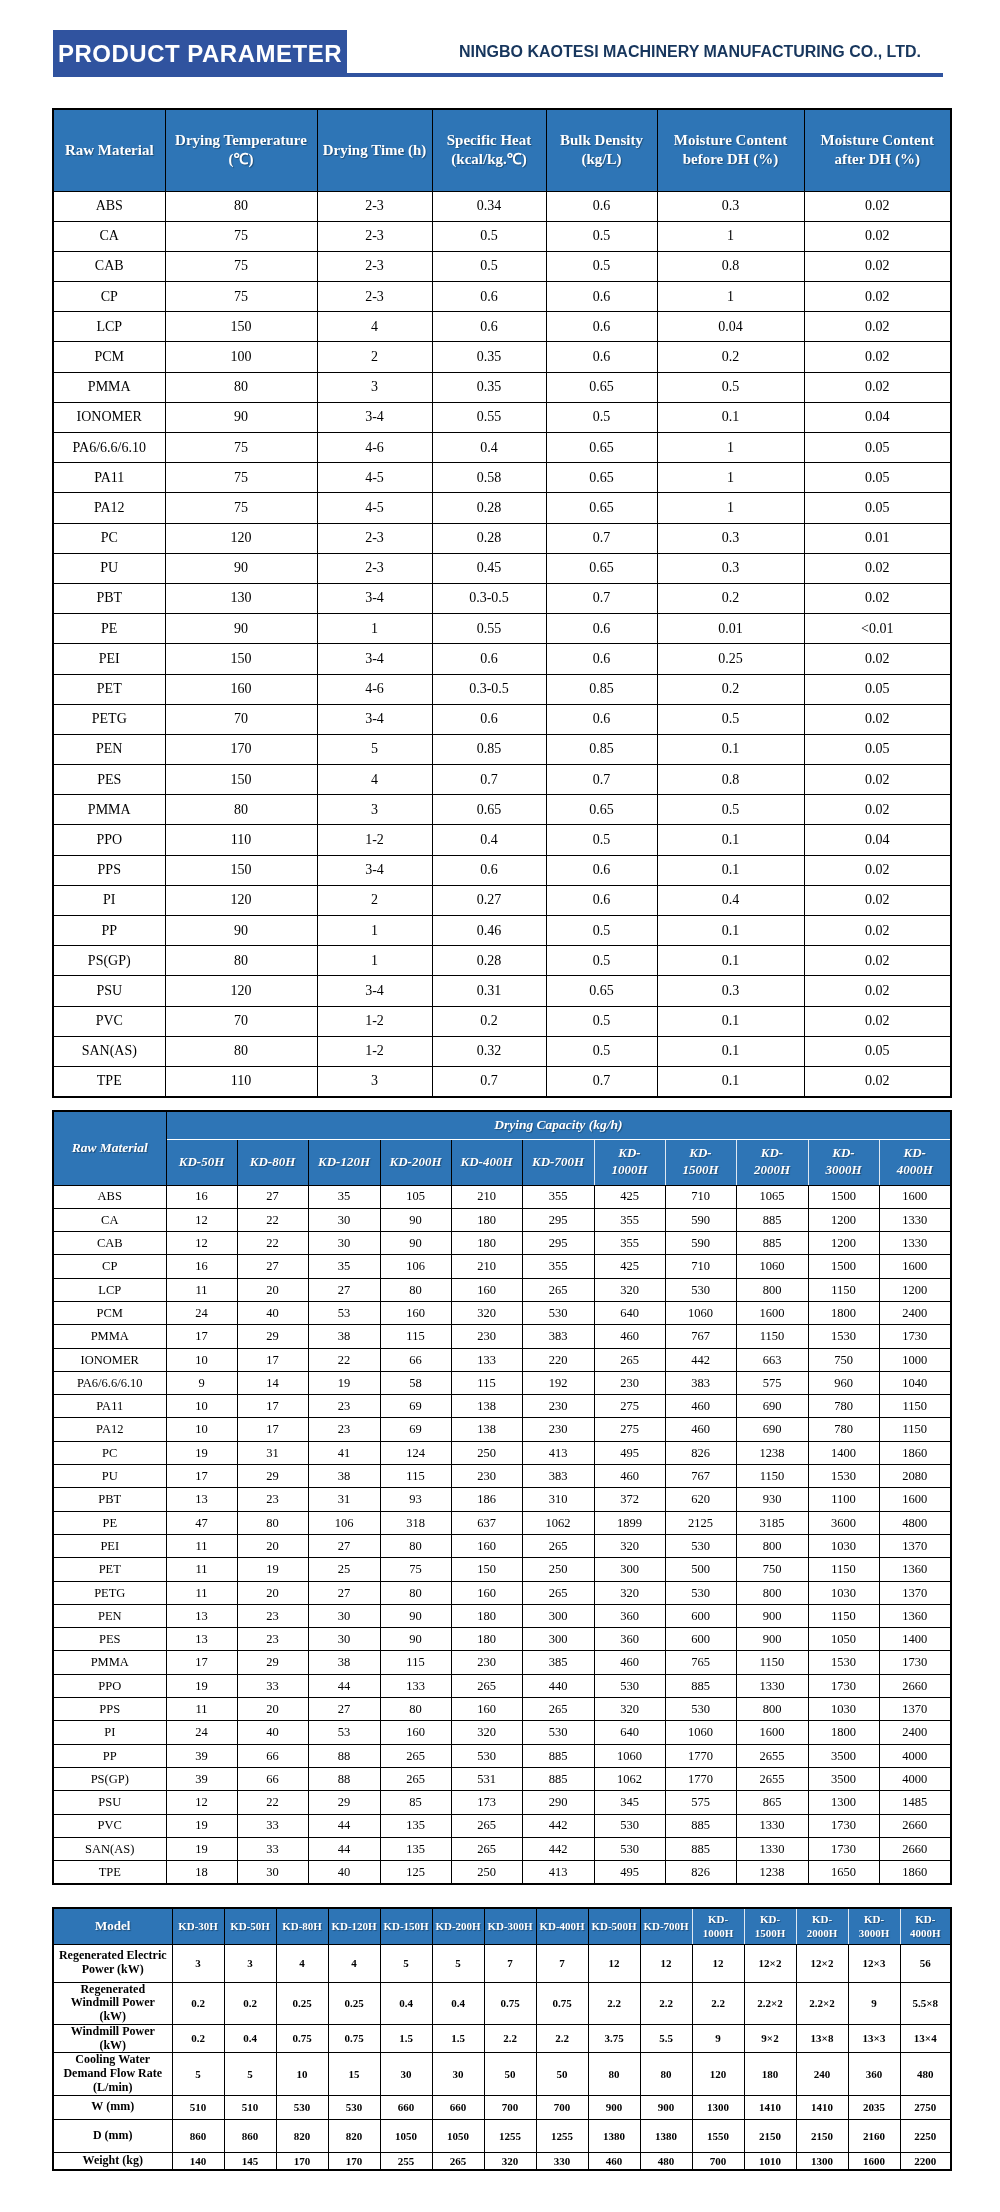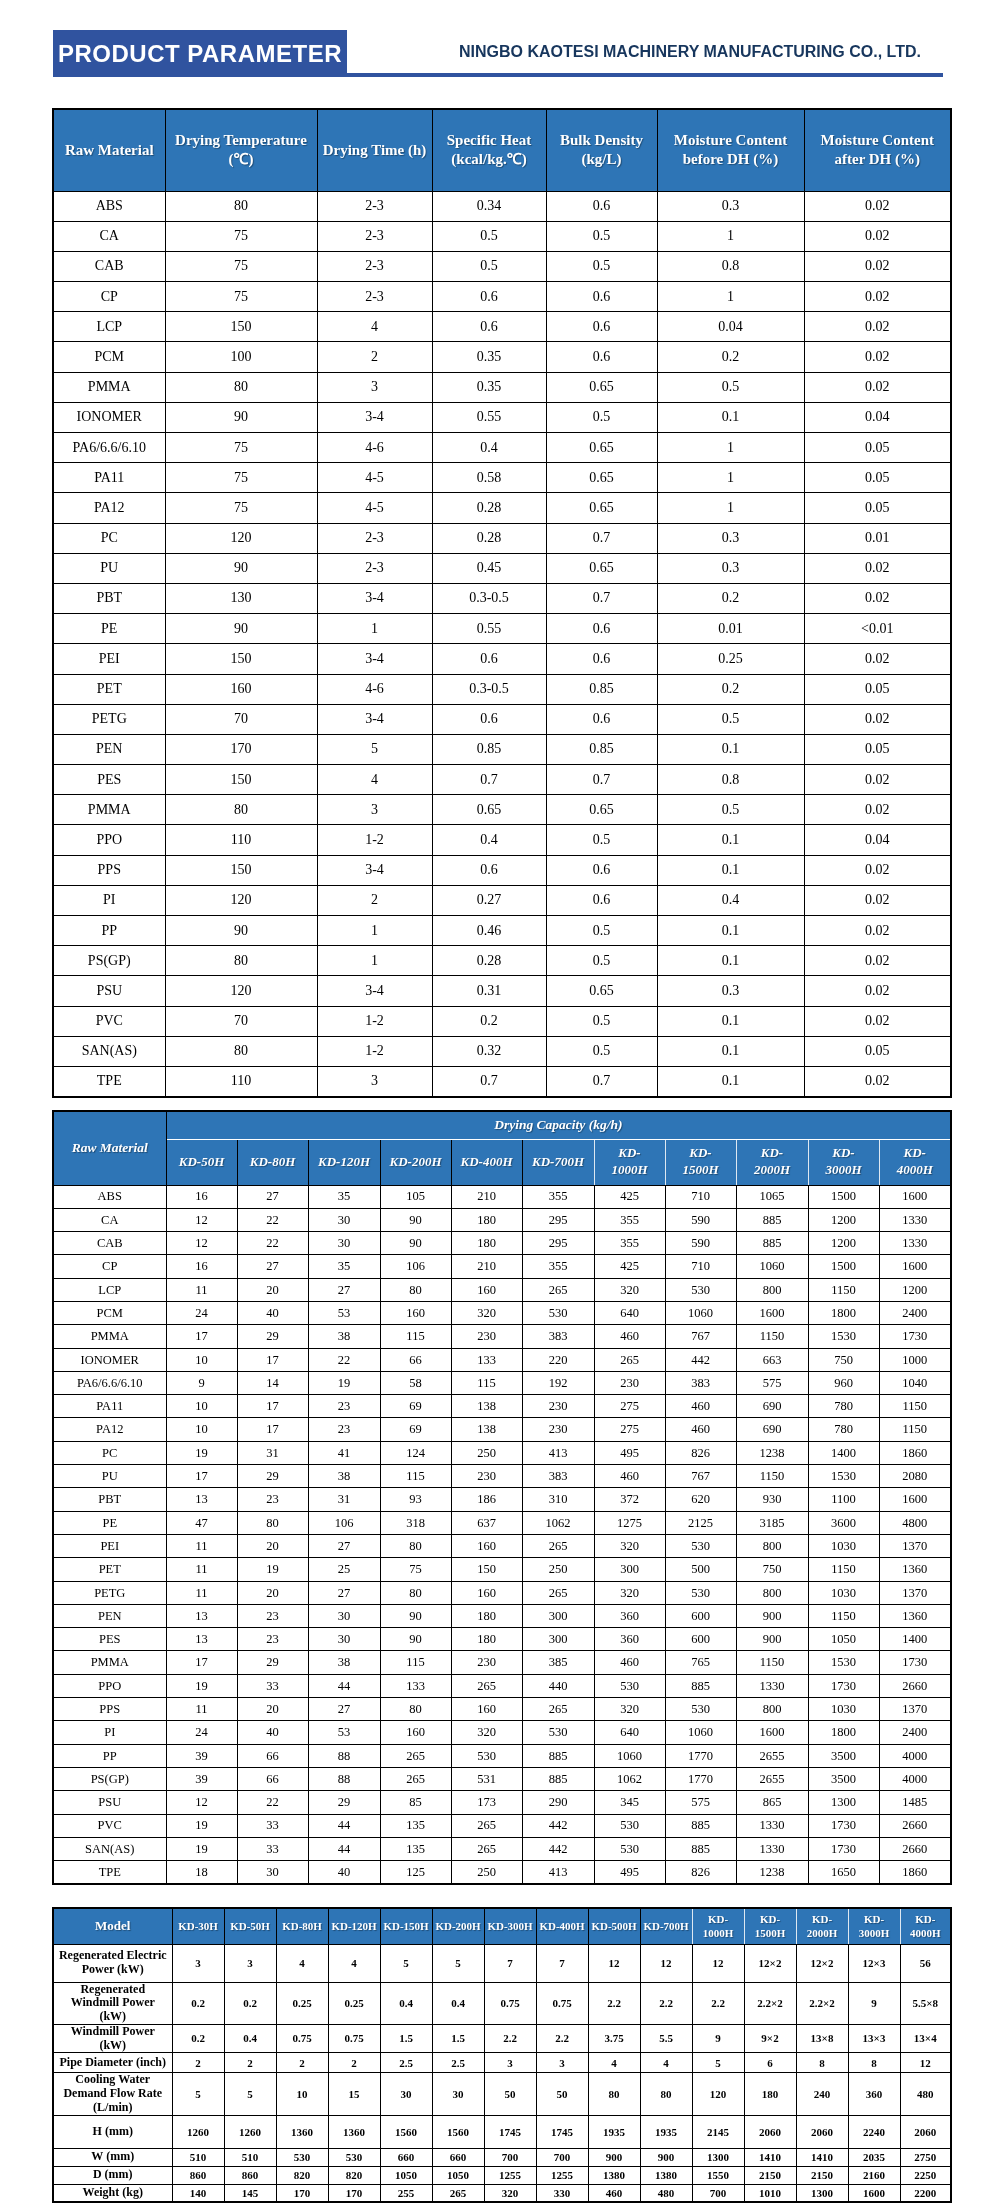--- a/index.html
+++ b/index.html
@@ -606,21 +606,21 @@
           <td>1600</td>
         </tr>
         <tr>
           <td class="rowhead">PE</td>
           <td>47</td>
           <td>80</td>
           <td>106</td>
           <td>318</td>
           <td>637</td>
           <td>1062</td>
-          <td>1275</td>
+          <td>1899</td>
           <td>2125</td>
           <td>3185</td>
           <td>3600</td>
           <td>4800</td>
         </tr>
         <tr>
           <td class="rowhead">PEI</td>
           <td>11</td>
           <td>20</td>
           <td>27</td>
@@ -925,72 +925,36 @@
           <td>2.2</td>
           <td>3.75</td>
           <td>5.5</td>
           <td>9</td>
           <td>9×2</td>
           <td>13×8</td>
           <td>13×3</td>
           <td>13×4</td>
         </tr>
         <tr>
-          <td class="rowhead">Pipe Diameter  (inch)</td>
-          <td>2</td>
-          <td>2</td>
-          <td>2</td>
-          <td>2</td>
-          <td>2.5</td>
-          <td>2.5</td>
-          <td>3</td>
-          <td>3</td>
-          <td>4</td>
-          <td>4</td>
-          <td>5</td>
-          <td>6</td>
-          <td>8</td>
-          <td>8</td>
-          <td>12</td>
-        </tr>
-        <tr>
           <td class="rowhead">Cooling Water Demand Flow Rate (L/min)</td>
           <td>5</td>
           <td>5</td>
           <td>10</td>
           <td>15</td>
           <td>30</td>
           <td>30</td>
           <td>50</td>
           <td>50</td>
           <td>80</td>
           <td>80</td>
           <td>120</td>
           <td>180</td>
           <td>240</td>
           <td>360</td>
           <td>480</td>
-        </tr>
-        <tr>
-          <td class="rowhead">H (mm)</td>
-          <td>1260</td>
-          <td>1260</td>
-          <td>1360</td>
-          <td>1360</td>
-          <td>1560</td>
-          <td>1560</td>
-          <td>1745</td>
-          <td>1745</td>
-          <td>1935</td>
-          <td>1935</td>
-          <td>2145</td>
-          <td>2060</td>
-          <td>2060</td>
-          <td>2240</td>
-          <td>2060</td>
         </tr>
         <tr>
           <td class="rowhead">W (mm)</td>
           <td>510</td>
           <td>510</td>
           <td>530</td>
           <td>530</td>
           <td>660</td>
           <td>660</td>
           <td>700</td>

